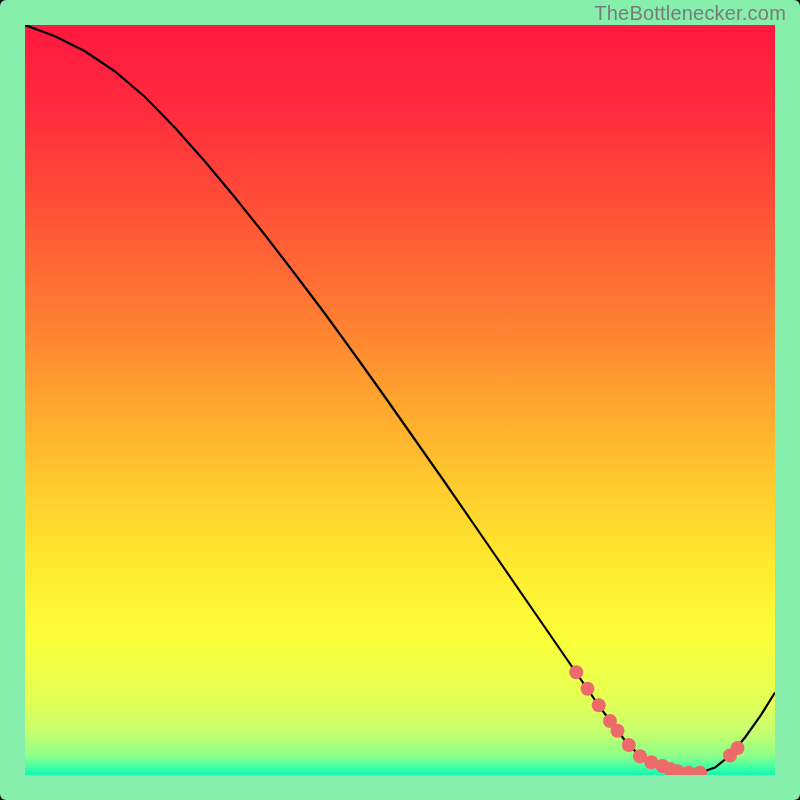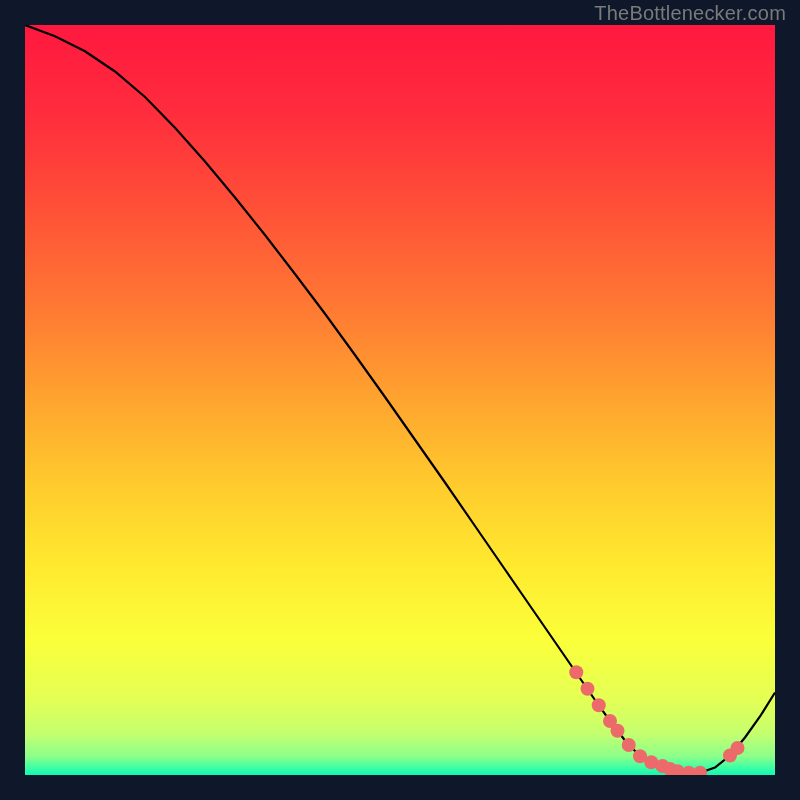--- a/index.html
+++ b/index.html
@@ -8,21 +8,22 @@
     background: #000;
     width: 800px;
     height: 800px;
     overflow: hidden;
     font-family: Arial, Helvetica, sans-serif;
   }
   .frame {
     position: relative;
     width: 800px;
     height: 800px;
-    background: #0f172a;
+    background: #86efac;
+    border-radius: 6px;
   }
   .plot {
     position: absolute;
     left: 25px;
     top: 25px;
     width: 750px;
     height: 750px;
   }
   .attribution {
     position: absolute;

